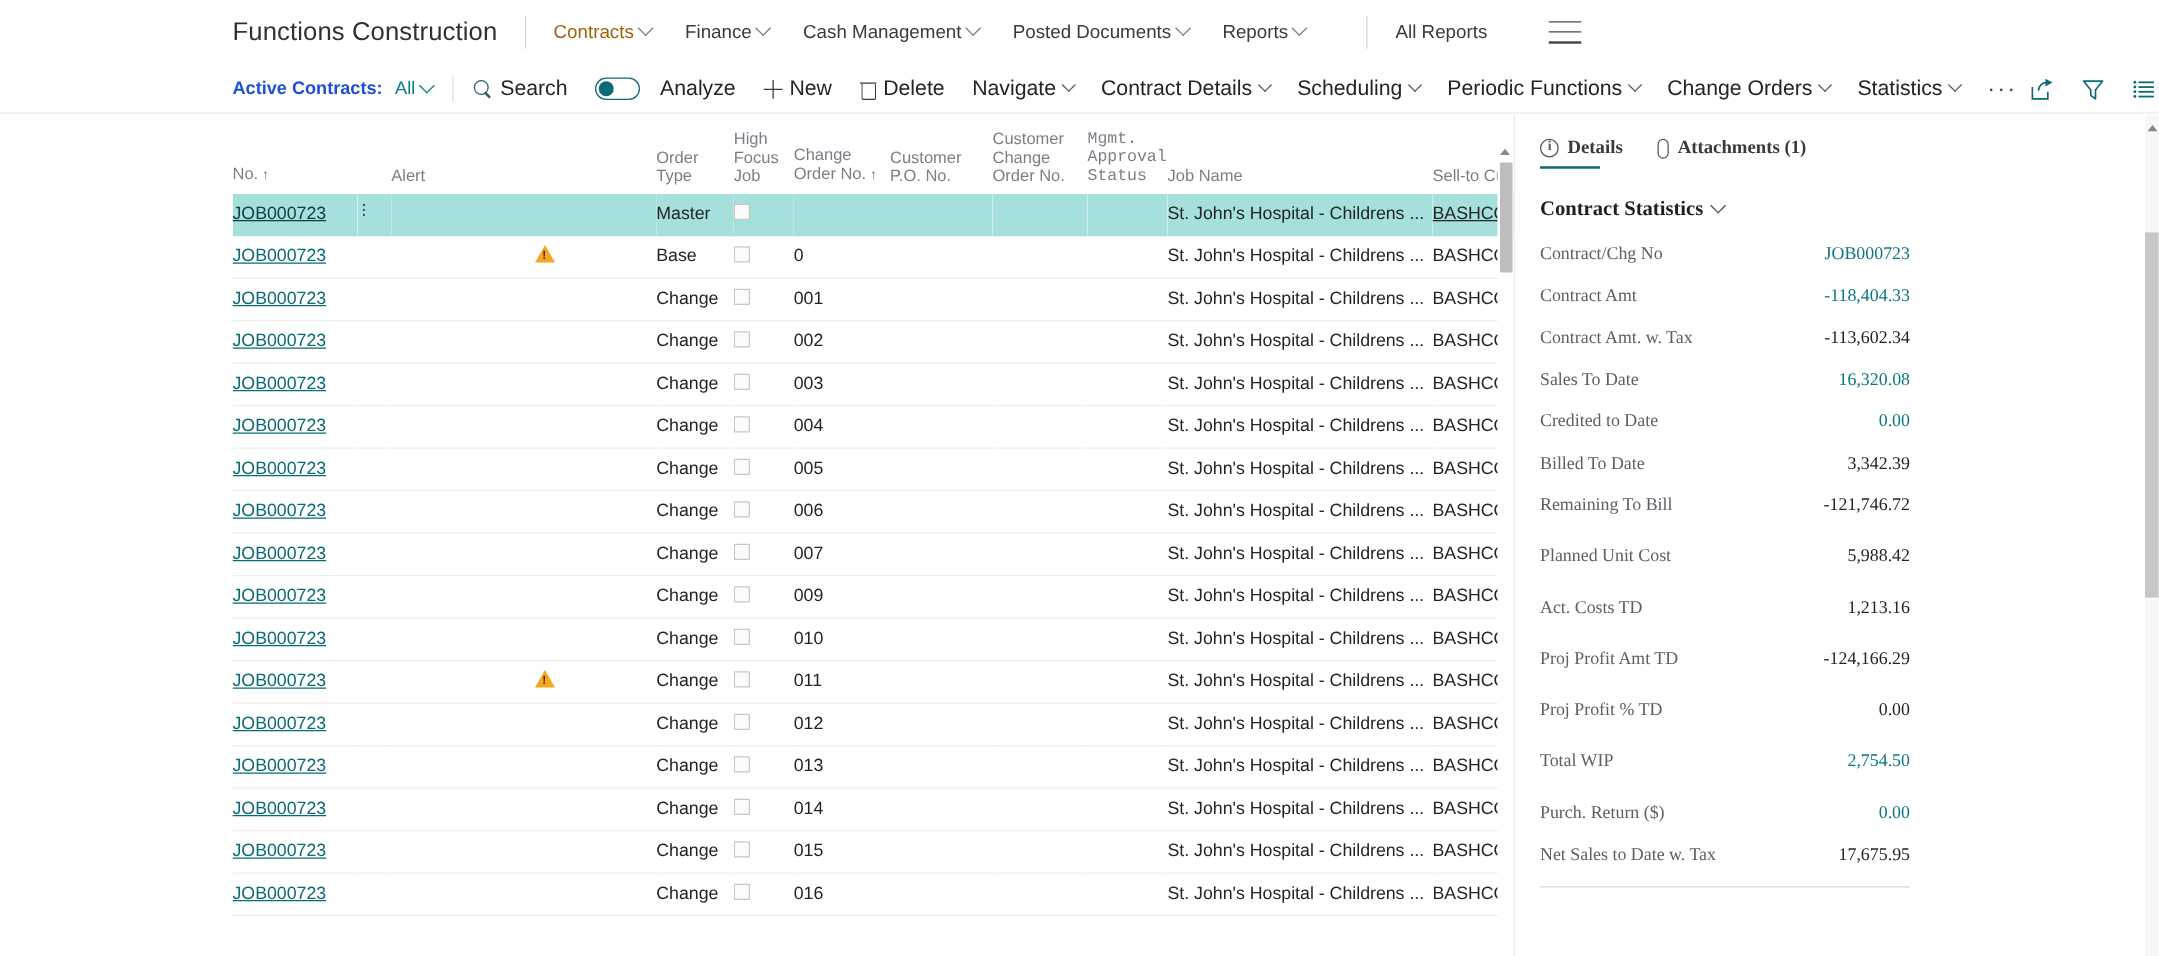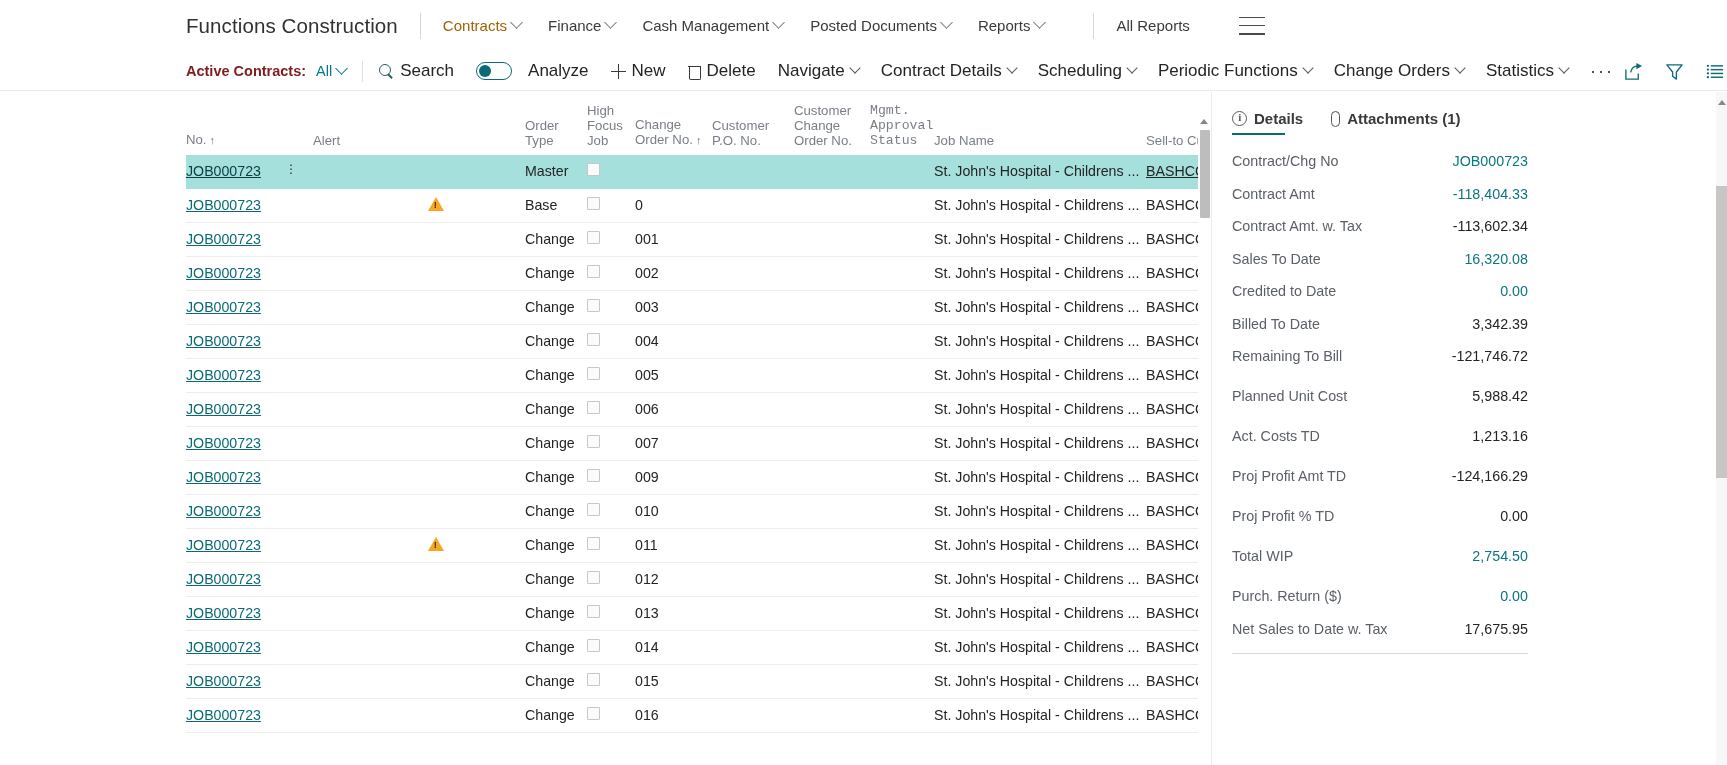--- a/index.html
+++ b/index.html
@@ -69,21 +69,21 @@
     display: flex;
     align-items: center;
     padding: 0 16px 0 186px;
     border-bottom: 1px solid #edebe9;
     background: #ffffff;
     position: relative;
   }
   .ab-label {
     font-size: 14.5px;
     font-weight: 700;
-    color: #7f1d1d;
+    color: #1d4ed8;
     margin-right: 10px;
     white-space: nowrap;
   }
   .ab-filterval {
     font-size: 14.5px;
     color: #007a85;
     display: flex; align-items: center; gap: 5px;
     cursor: pointer;
   }
   .ab-filterval .chev { border-color: #007a85; }
@@ -232,20 +232,21 @@
     width: 10px; height: 88px; background: #bdbdbd; border-radius: 1px;
   }
 
   
   .details {
     flex: 1;
     background: #ffffff;
     border-left: 1px solid #edebe9;
     position: relative;
     padding: 0 0 0 20px;
+    font-family: Liberation Serif, serif;
   }
   .det-tabs {
     display:flex; align-items:center; gap: 28px;
     padding-top: 18px;
   }
   .det-tab {
     font-size: 15px; color: #3a3a3a; font-weight: 700;
     display:flex; align-items:center; gap: 7px; cursor:pointer;
     padding-bottom: 8px; position: relative;
   }
@@ -702,20 +703,24 @@
         <div class="det-tab active">
           <span class="icon-info-o"></span>
           <span>Details</span>
         </div>
         <div class="det-tab">
           <span class="icon-clip"></span>
           <span>Attachments (1)</span>
         </div>
       </div>
 
+    <div class="det-section">
+      <span>Contract Statistics</span>
+      <span class="chev"></span>
+    </div>
 
     <div class="det-list" id="detList">
         <div class="det-row">
           <span class="det-label">Contract/Chg No</span>
           <span class="det-val link">JOB000723</span>
         </div>
         <div class="det-row">
           <span class="det-label">Contract Amt</span>
           <span class="det-val link">-118,404.33</span>
         </div>

